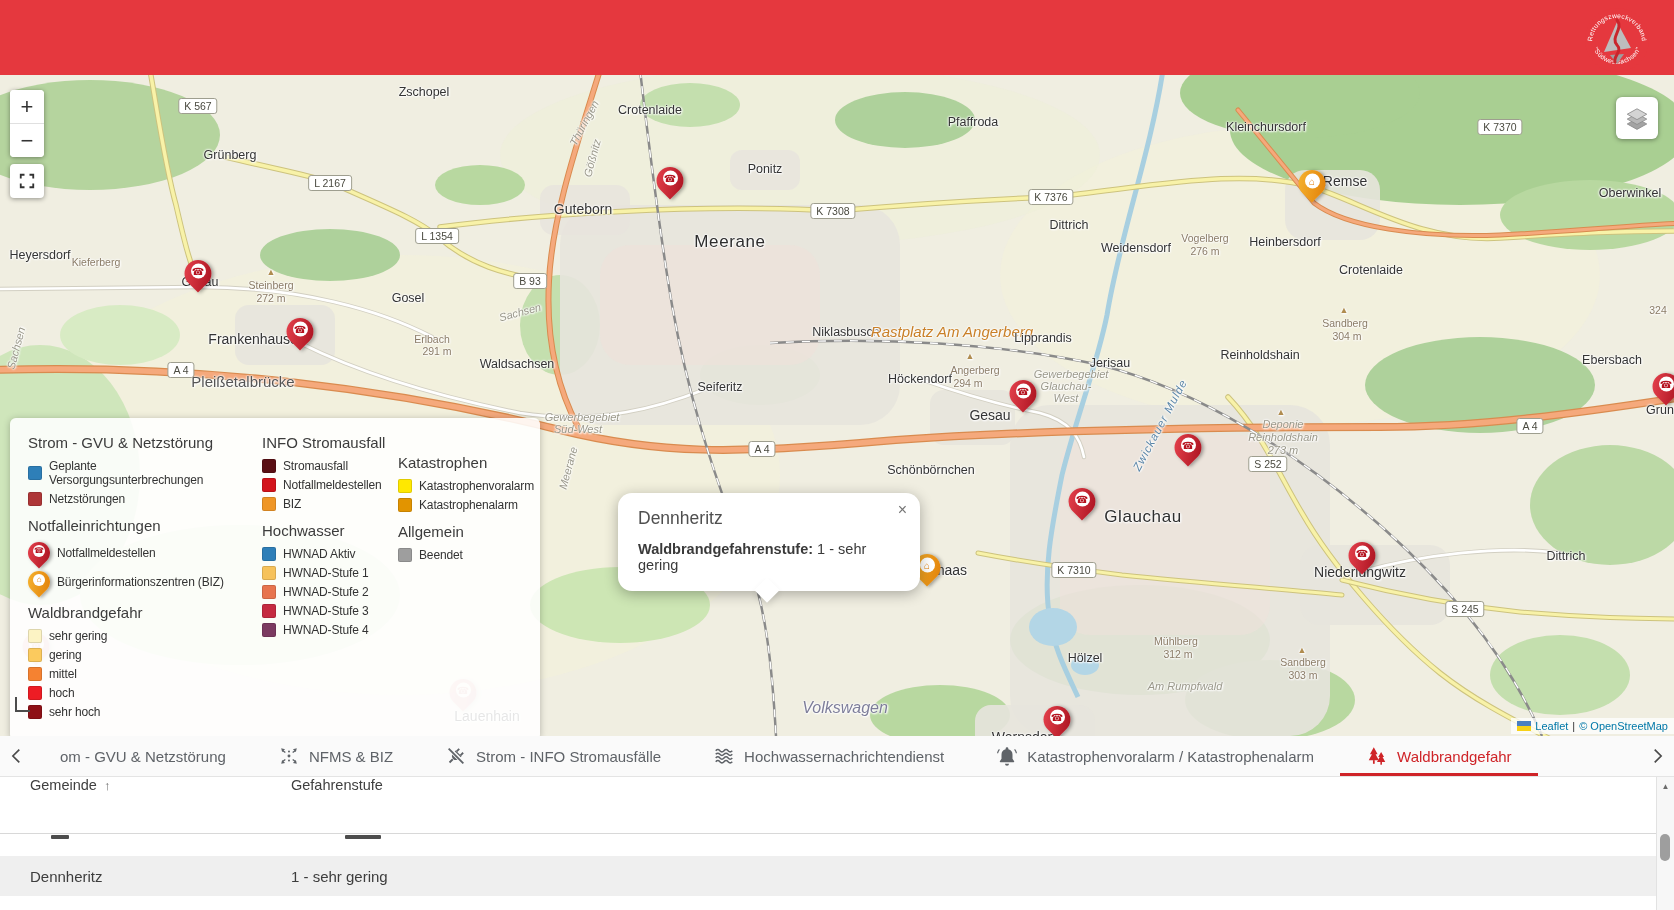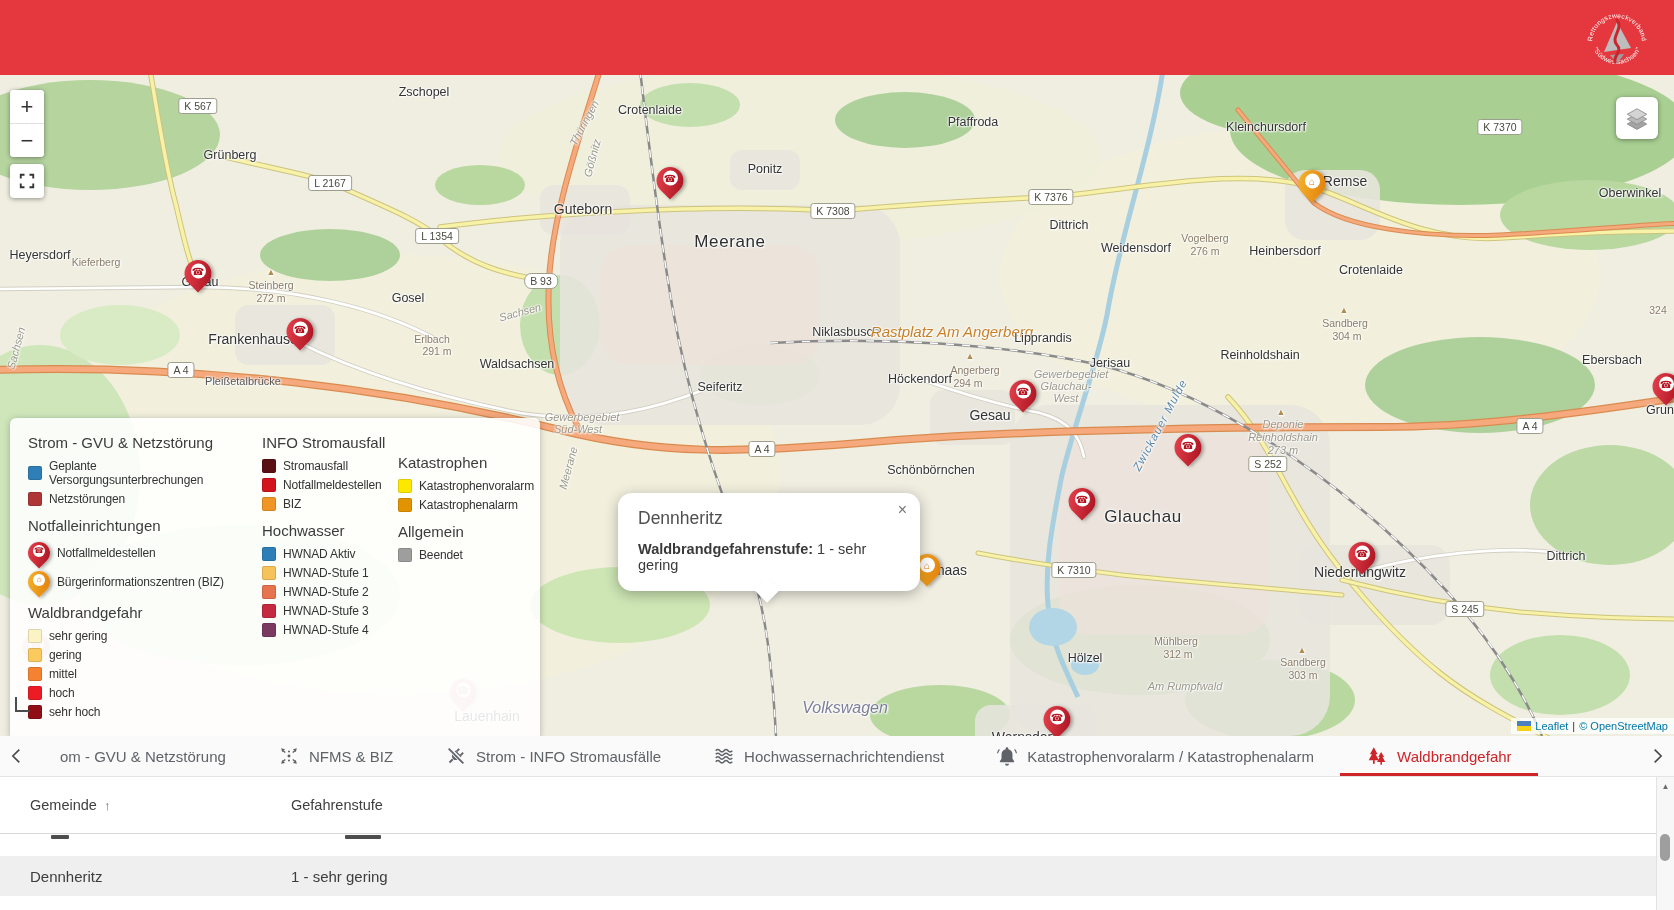--- a/index.html
+++ b/index.html
@@ -12,21 +12,21 @@
 
   
   .map{position:relative;width:1674px;height:661px;background:#f0eee1;overflow:hidden;cursor:grab;}
   .map-decor{position:absolute;left:0;top:0;z-index:0;}
 
   .map-label{position:absolute;transform:translate(-50%,-50%);white-space:nowrap;z-index:10;color:#333;
     font-size:12.5px;text-shadow:0 0 2px #fff,0 0 2px #fff,0 0 3px #fff,1px 1px 2px #fff;pointer-events:none;}
   .map-label.pl{font-size:12.5px;}
   .map-label.pl-lg{font-size:17px;color:#2e2e2e;letter-spacing:.6px;}
   .map-label.pl-md{font-size:14px;}
-  .map-label.pl-sm{font-size:11px;color:#555;}
+  .map-label.pl-sm{font-size:15px;color:#555;}
   .map-label.peak{font-size:10.5px;color:#8a7b66;}
   .map-label.tri{font-size:9px;color:#b08c4f;}
   .map-label.land{font-size:11px;color:#9a988a;font-style:italic;}
   .map-label.poi{font-size:16px;color:#7d7d99;font-style:italic;}
   .map-label.water{font-size:11.5px;color:#5b86a8;font-style:italic;letter-spacing:1px;}
   .map-label.hw{font-size:15px;color:#c97f26;font-style:italic;}
 
   .shield{position:absolute;transform:translate(-50%,-50%);z-index:12;background:#fff;border:1.5px solid #9e9e8f;
     border-radius:3px;padding:0px 5px;font-size:10.5px;line-height:14px;color:#4a4a40;white-space:nowrap;}
 
@@ -92,21 +92,21 @@
   .tab-scroll{width:34px;height:40px;display:flex;align-items:center;justify-content:center;background:none;border:none;cursor:pointer;padding:0;}
   .tab-scroll.right{margin-left:auto;}
   .tab{display:flex;align-items:center;gap:9px;padding:0 26px;height:100%;position:relative;color:#5f6368;
     font-size:15px;cursor:pointer;white-space:nowrap;box-sizing:border-box;}
   .tab svg{width:22px;height:22px;flex:0 0 22px;}
   .tab.active{color:#cf2428;}
   .tab.active::after{content:"";position:absolute;left:0;right:0;bottom:0;height:3px;background:#cf2428;}
 
   
   .panel{position:relative;height:134px;background:#fff;z-index:70;}
-  .thead{display:flex;height:56px;align-items:center;color:#3f3f3f;font-size:14.5px;}
+  .thead{display:flex;height:56px;align-items:flex-start;color:#3f3f3f;font-size:14.5px;}
   .th{cursor:pointer;}
   .th-gemeinde{width:291px;padding-left:30px;display:flex;gap:7px;align-items:center;box-sizing:border-box;}
   .sort{color:#6f6f6f;font-size:13px;}
   .tdivider{position:absolute;top:56px;left:0;right:17px;height:1px;background:#d8d8d8;}
   .sliver i{position:absolute;top:58px;height:4px;background:#4d4d4d;border-radius:1px;display:block;}
   .tbody{position:absolute;top:79px;left:0;right:17px;}
   .trow{height:40px;background:#efefef;display:flex;align-items:center;font-size:15px;color:#3d3d3d;cursor:pointer;}
   .td1{width:291px;padding-left:30px;box-sizing:border-box;}
   .vscroll{position:absolute;right:0;top:0;bottom:0;width:17px;background:#f7f7f7;border-left:1px solid #e2e2e2;}
   .varrow{height:18px;text-align:center;font-size:8px;color:#6b6b6b;padding-top:5px;box-sizing:border-box;cursor:pointer;}
@@ -233,21 +233,21 @@
       <span class="map-label pl-md" style="left: 1345px; top: 106px;">Remse</span>
       <span class="map-label pl" style="left: 1630px; top: 118px;">Oberwinkel</span>
       <span class="map-label pl" style="left: 40px; top: 180px;">Heyersdorf</span>
       <span class="map-label peak" style="left: 96px; top: 187px;">Kieferberg</span>
       <span class="map-label pl-md" style="left: 583px; top: 134px;">Guteborn</span>
       <span class="map-label pl-lg" style="left: 730px; top: 167px;">Meerane</span>
       <span class="map-label pl" style="left: 1069px; top: 150px;">Dittrich</span>
       <span class="map-label pl" style="left: 1136px; top: 173px;">Weidensdorf</span>
       <span class="map-label peak" style="left: 1205px; top: 163px;">Vogelberg</span>
       <span class="map-label peak" style="left: 1205px; top: 176px;">276 m</span>
-      <span class="map-label pl" style="left: 1285px; top: 167px; margin-top: 9px;">Heinbersdorf</span>
+      <span class="map-label pl" style="left: 1285px; top: 167px;">Heinbersdorf</span>
       <span class="map-label pl" style="left: 1371px; top: 195px;">Crotenlaide</span>
       <span class="map-label pl" style="left: 408px; top: 223px;">Gosel</span>
       <span class="map-label pl" style="left: 200px; top: 207px;">Gösau</span>
       <span class="map-label tri" style="left: 271px; top: 197px;">▲</span>
       <span class="map-label peak" style="left: 271px; top: 210px;">Steinberg</span>
       <span class="map-label peak" style="left: 271px; top: 223px;">272 m</span>
       <span class="map-label pl-md" style="left: 257px; top: 264px;">Frankenhausen</span>
       <span class="map-label peak" style="left: 432px; top: 264px;">Erlbach</span>
       <span class="map-label peak" style="left: 437px; top: 276px;">291 m</span>
       <span class="map-label pl" style="left: 517px; top: 289px;">Waldsachsen</span>
@@ -299,21 +299,21 @@
       <span class="map-label peak" style="left: 1658px; top: 235px;">324</span>
       <span class="map-label pl-sm" style="left: 243px; top: 306px;">Pleißetalbrücke</span>
       <span class="map-label pl-md" style="left: 487px; top: 641px;">Lauenhain</span>
 
     <span class="shield" style="left: 198px; top: 31px;">K 567</span>
       <span class="shield" style="left: 330px; top: 108px;">L 2167</span>
       <span class="shield" style="left: 437px; top: 161px;">L 1354</span>
       <span class="shield" style="left: 833px; top: 136px;">K 7308</span>
       <span class="shield" style="left: 1051px; top: 122px;">K 7376</span>
       <span class="shield" style="left: 1500px; top: 52px;">K 7370</span>
-      <span class="shield" style="left: 541px; top: 206px; border-radius: 7px;">B 93</span>
+      <span class="shield" style="left: 530px; top: 206px;">B 93</span>
       <span class="shield" style="left: 181px; top: 295px;">A 4</span>
       <span class="shield" style="left: 762px; top: 374px;">A 4</span>
       <span class="shield" style="left: 1530px; top: 351px;">A 4</span>
       <span class="shield" style="left: 1268px; top: 389px;">S 252</span>
       <span class="shield" style="left: 1074px; top: 495px;">K 7310</span>
       <span class="shield" style="left: 1465px; top: 534px;">S 245</span>
 
     <div class="marker pin-red" style="left: 670px; top: 119px;">
         <span class="head"></span>
         <span class="dot">☎</span>

